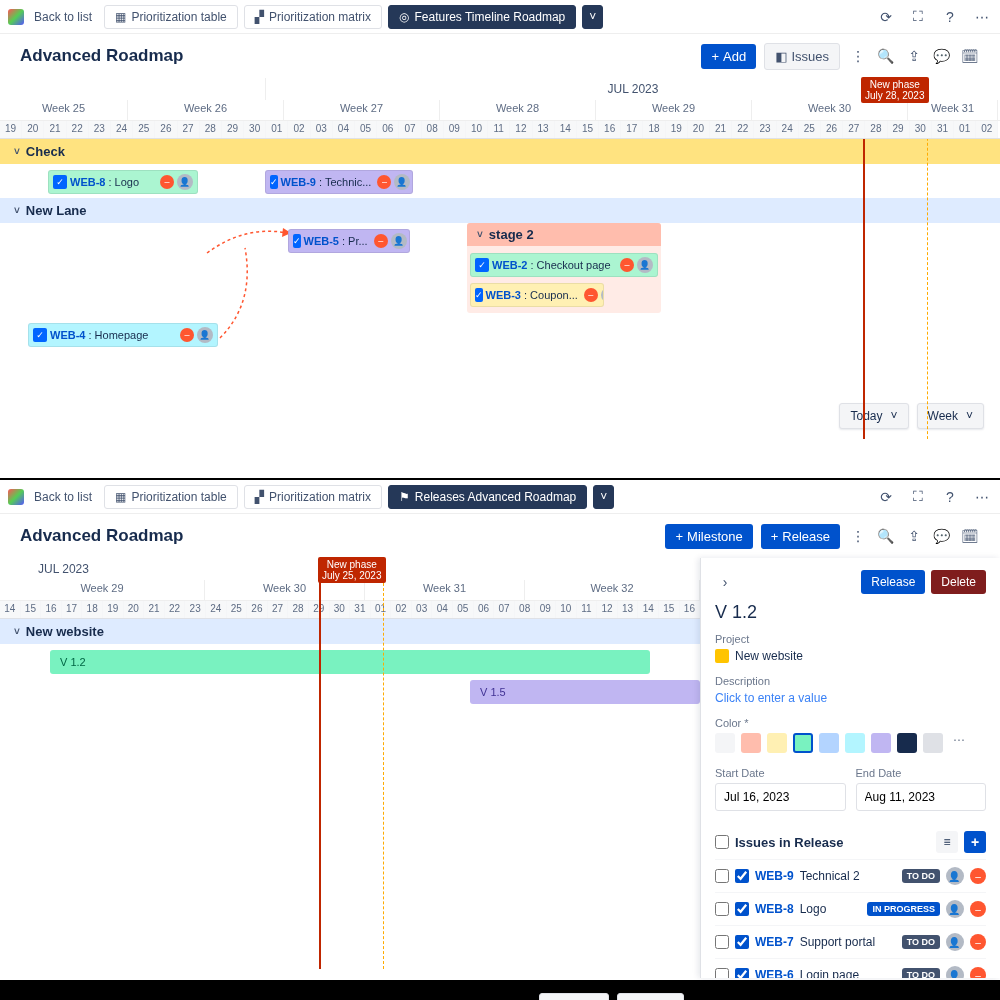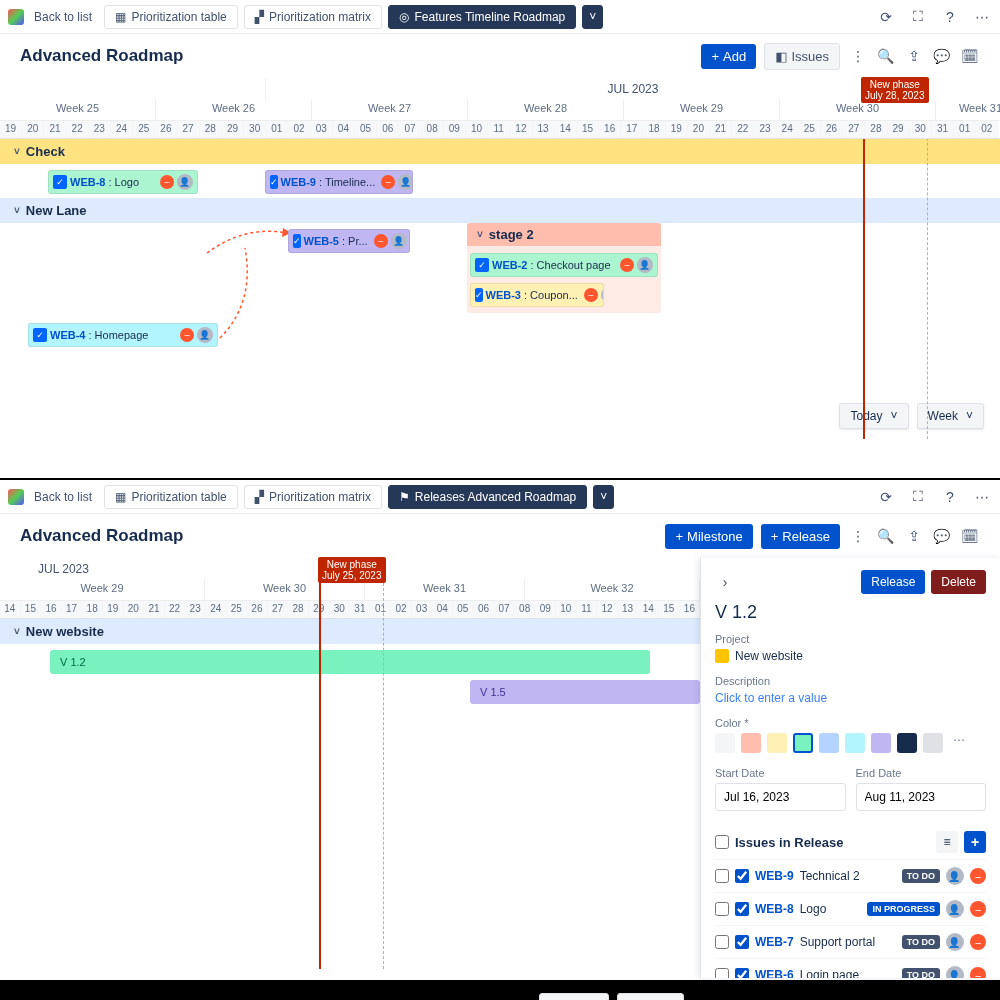--- a/index.html
+++ b/index.html
@@ -150,21 +150,21 @@
       </div>
     </div>
 
     <div class="tl-header" style="position:relative">
       <div class="marker" style="left:861px;">
         <div>New phase</div>
         <small>July 28, 2023</small>
       </div>
       <div class="month-row" style="border-left:1px solid #eee; margin-left:265px;">JUL 2023</div>
       <div class="week-row" id="top-week-row">
-          <div class="week-cell" style="width: 156px;">Week 25</div>
+          <div class="week-cell" style="width: 128px;">Week 25</div>
           <div class="week-cell" style="width: 156px;">Week 26</div>
           <div class="week-cell" style="width: 156px;">Week 27</div>
           <div class="week-cell" style="width: 156px;">Week 28</div>
           <div class="week-cell" style="width: 156px;">Week 29</div>
           <div class="week-cell" style="width: 156px;">Week 30</div>
           <div class="week-cell" style="width: 90px;">Week 31</div>
         </div>
       <div class="day-row" id="top-day-row">
           <div class="day-cell" style="width: 22.2px;">19</div>
           <div class="day-cell" style="width: 22.2px;">20</div>
@@ -228,21 +228,21 @@
           <span class="issue-icon">✓</span>
           <span class="issue-key">WEB-8</span>
             <span>: Logo</span>
           <span style="flex:1"></span>
           <span class="prio">–</span>
           <span class="avatar-sm">👤</span>
         </div>
         <div class="card card-purple" style="left:265px; width:148px;">
           <span class="issue-icon">✓</span>
           <span class="issue-key">WEB-9</span>
-            <span>: Timeline...</span>
+            <span>: Technic...</span>
           <span style="flex:1"></span>
           <span class="prio">–</span>
           <span class="avatar-sm">👤</span>
         </div>
       </div>
 
       <div class="lane-header lane-blue">
         <span class="chev">˅</span>
         <span>New Lane</span>
       </div>

